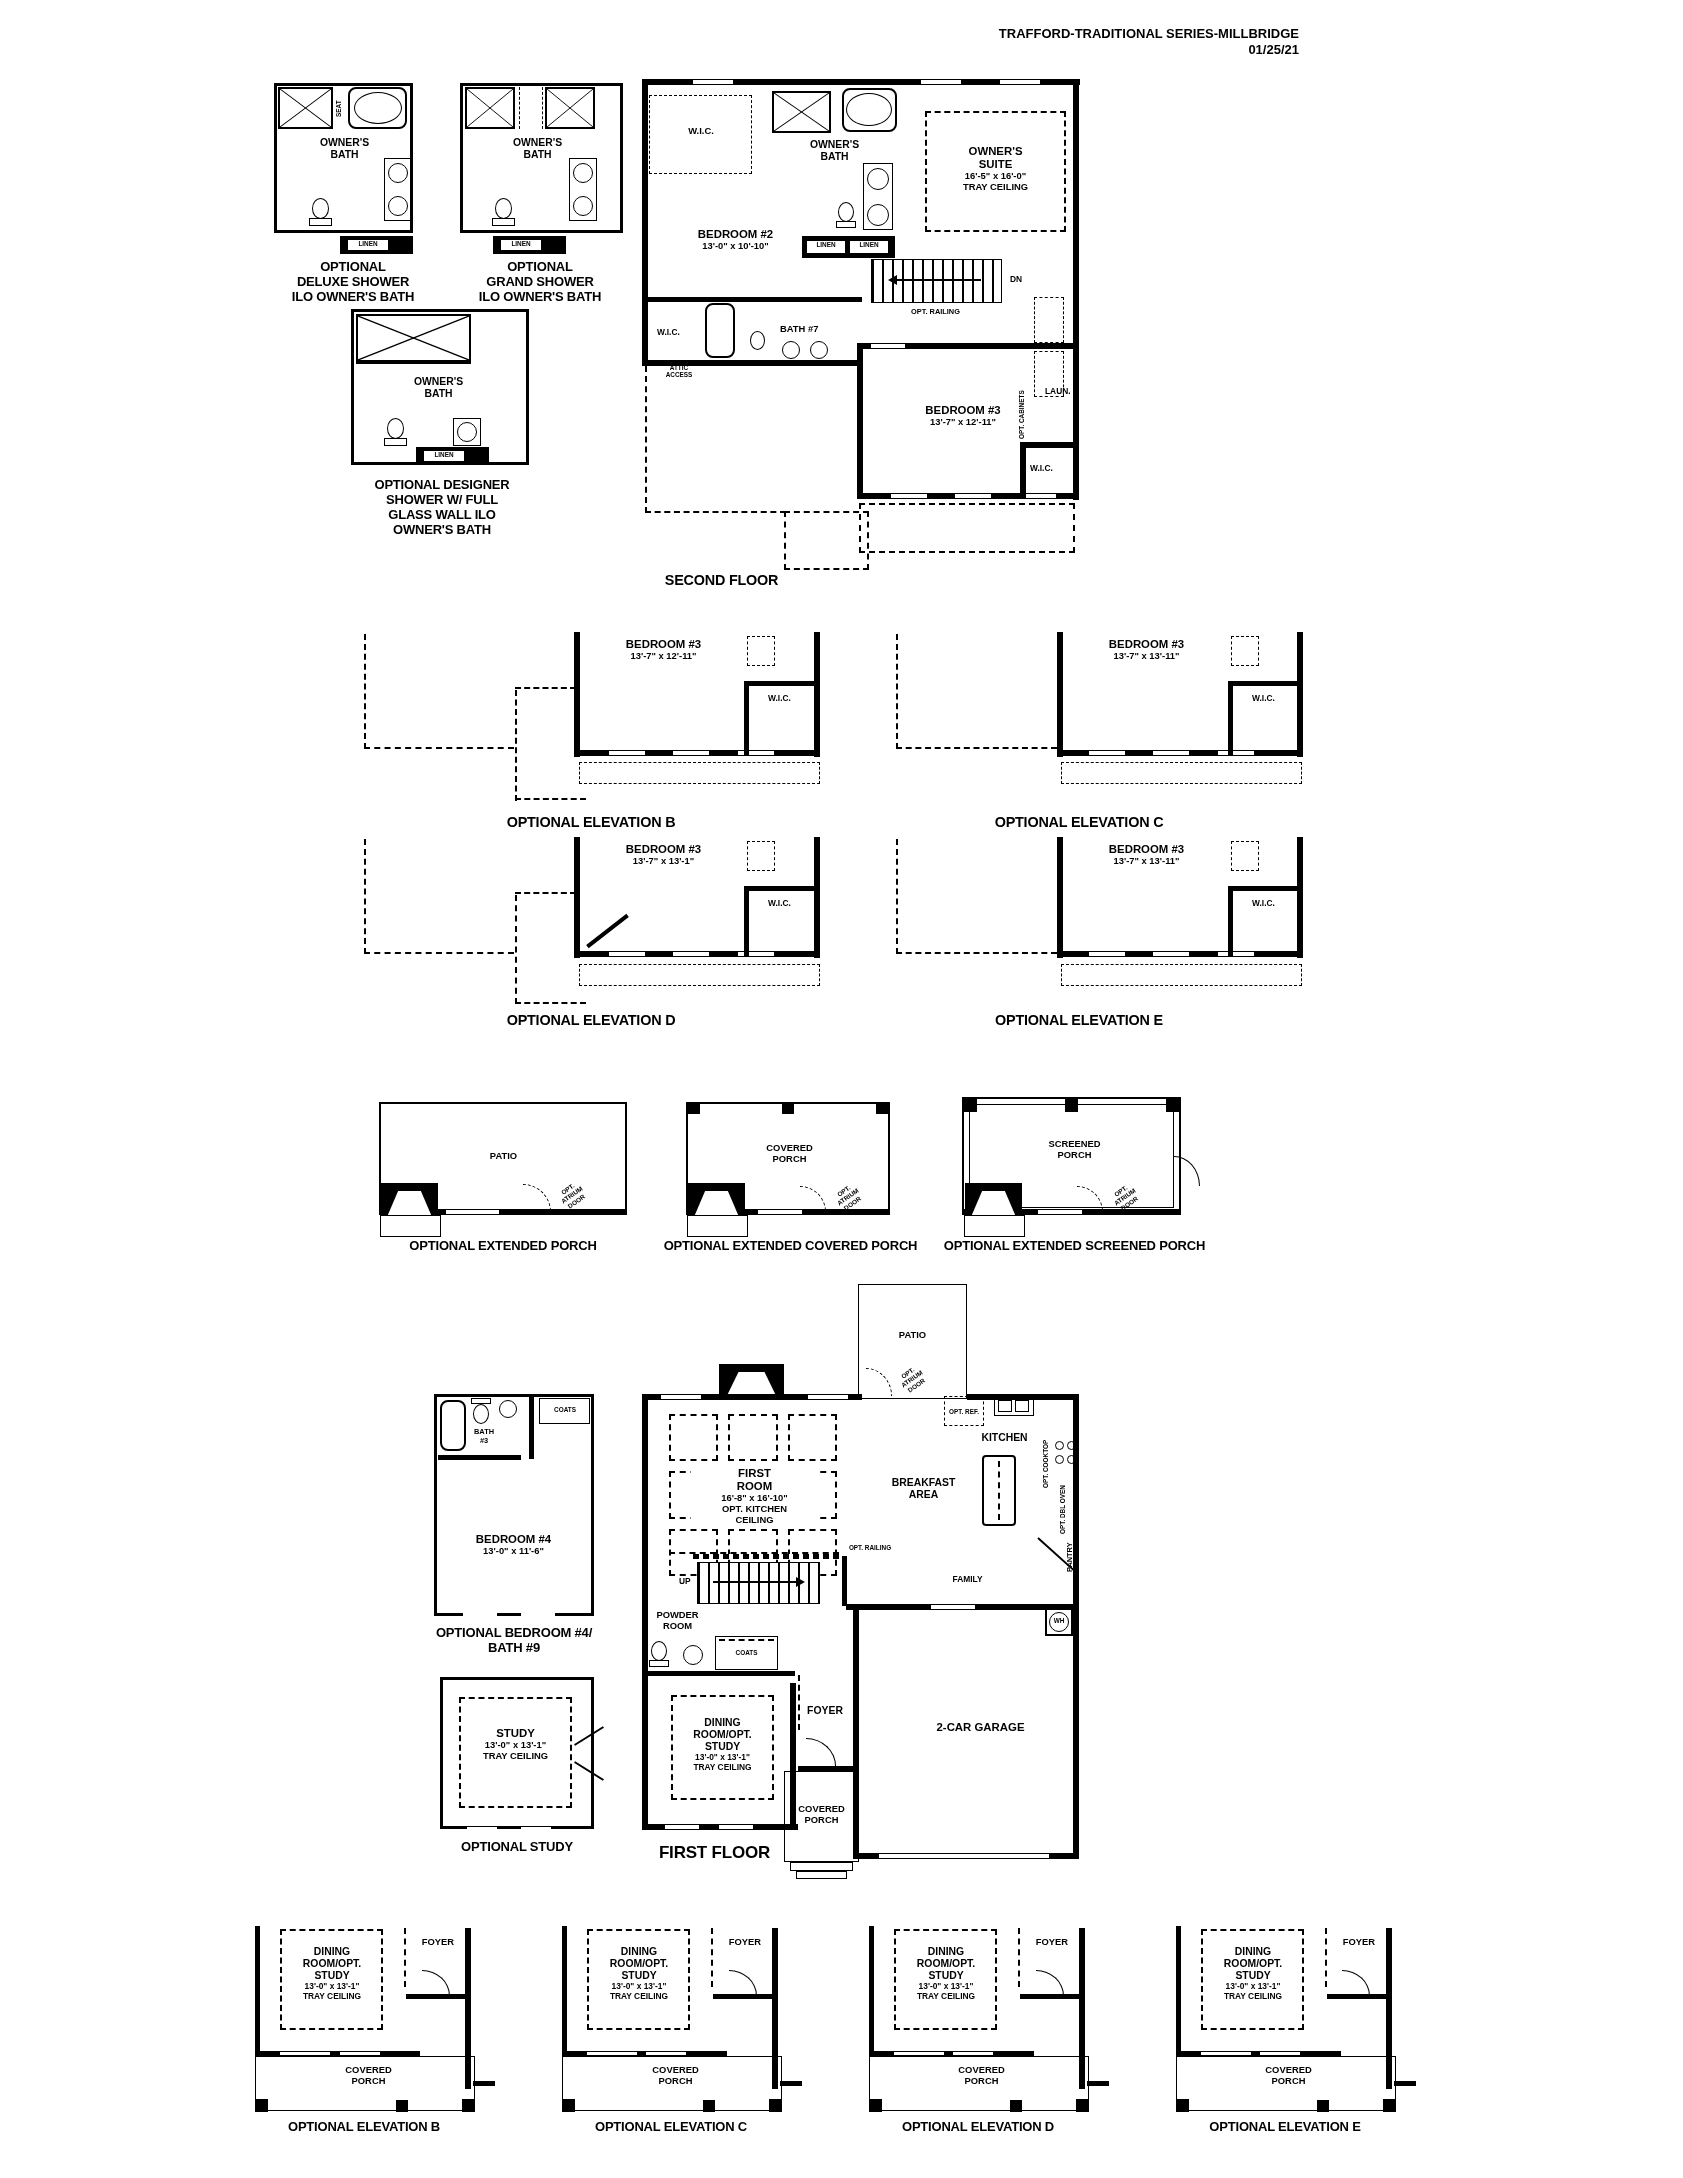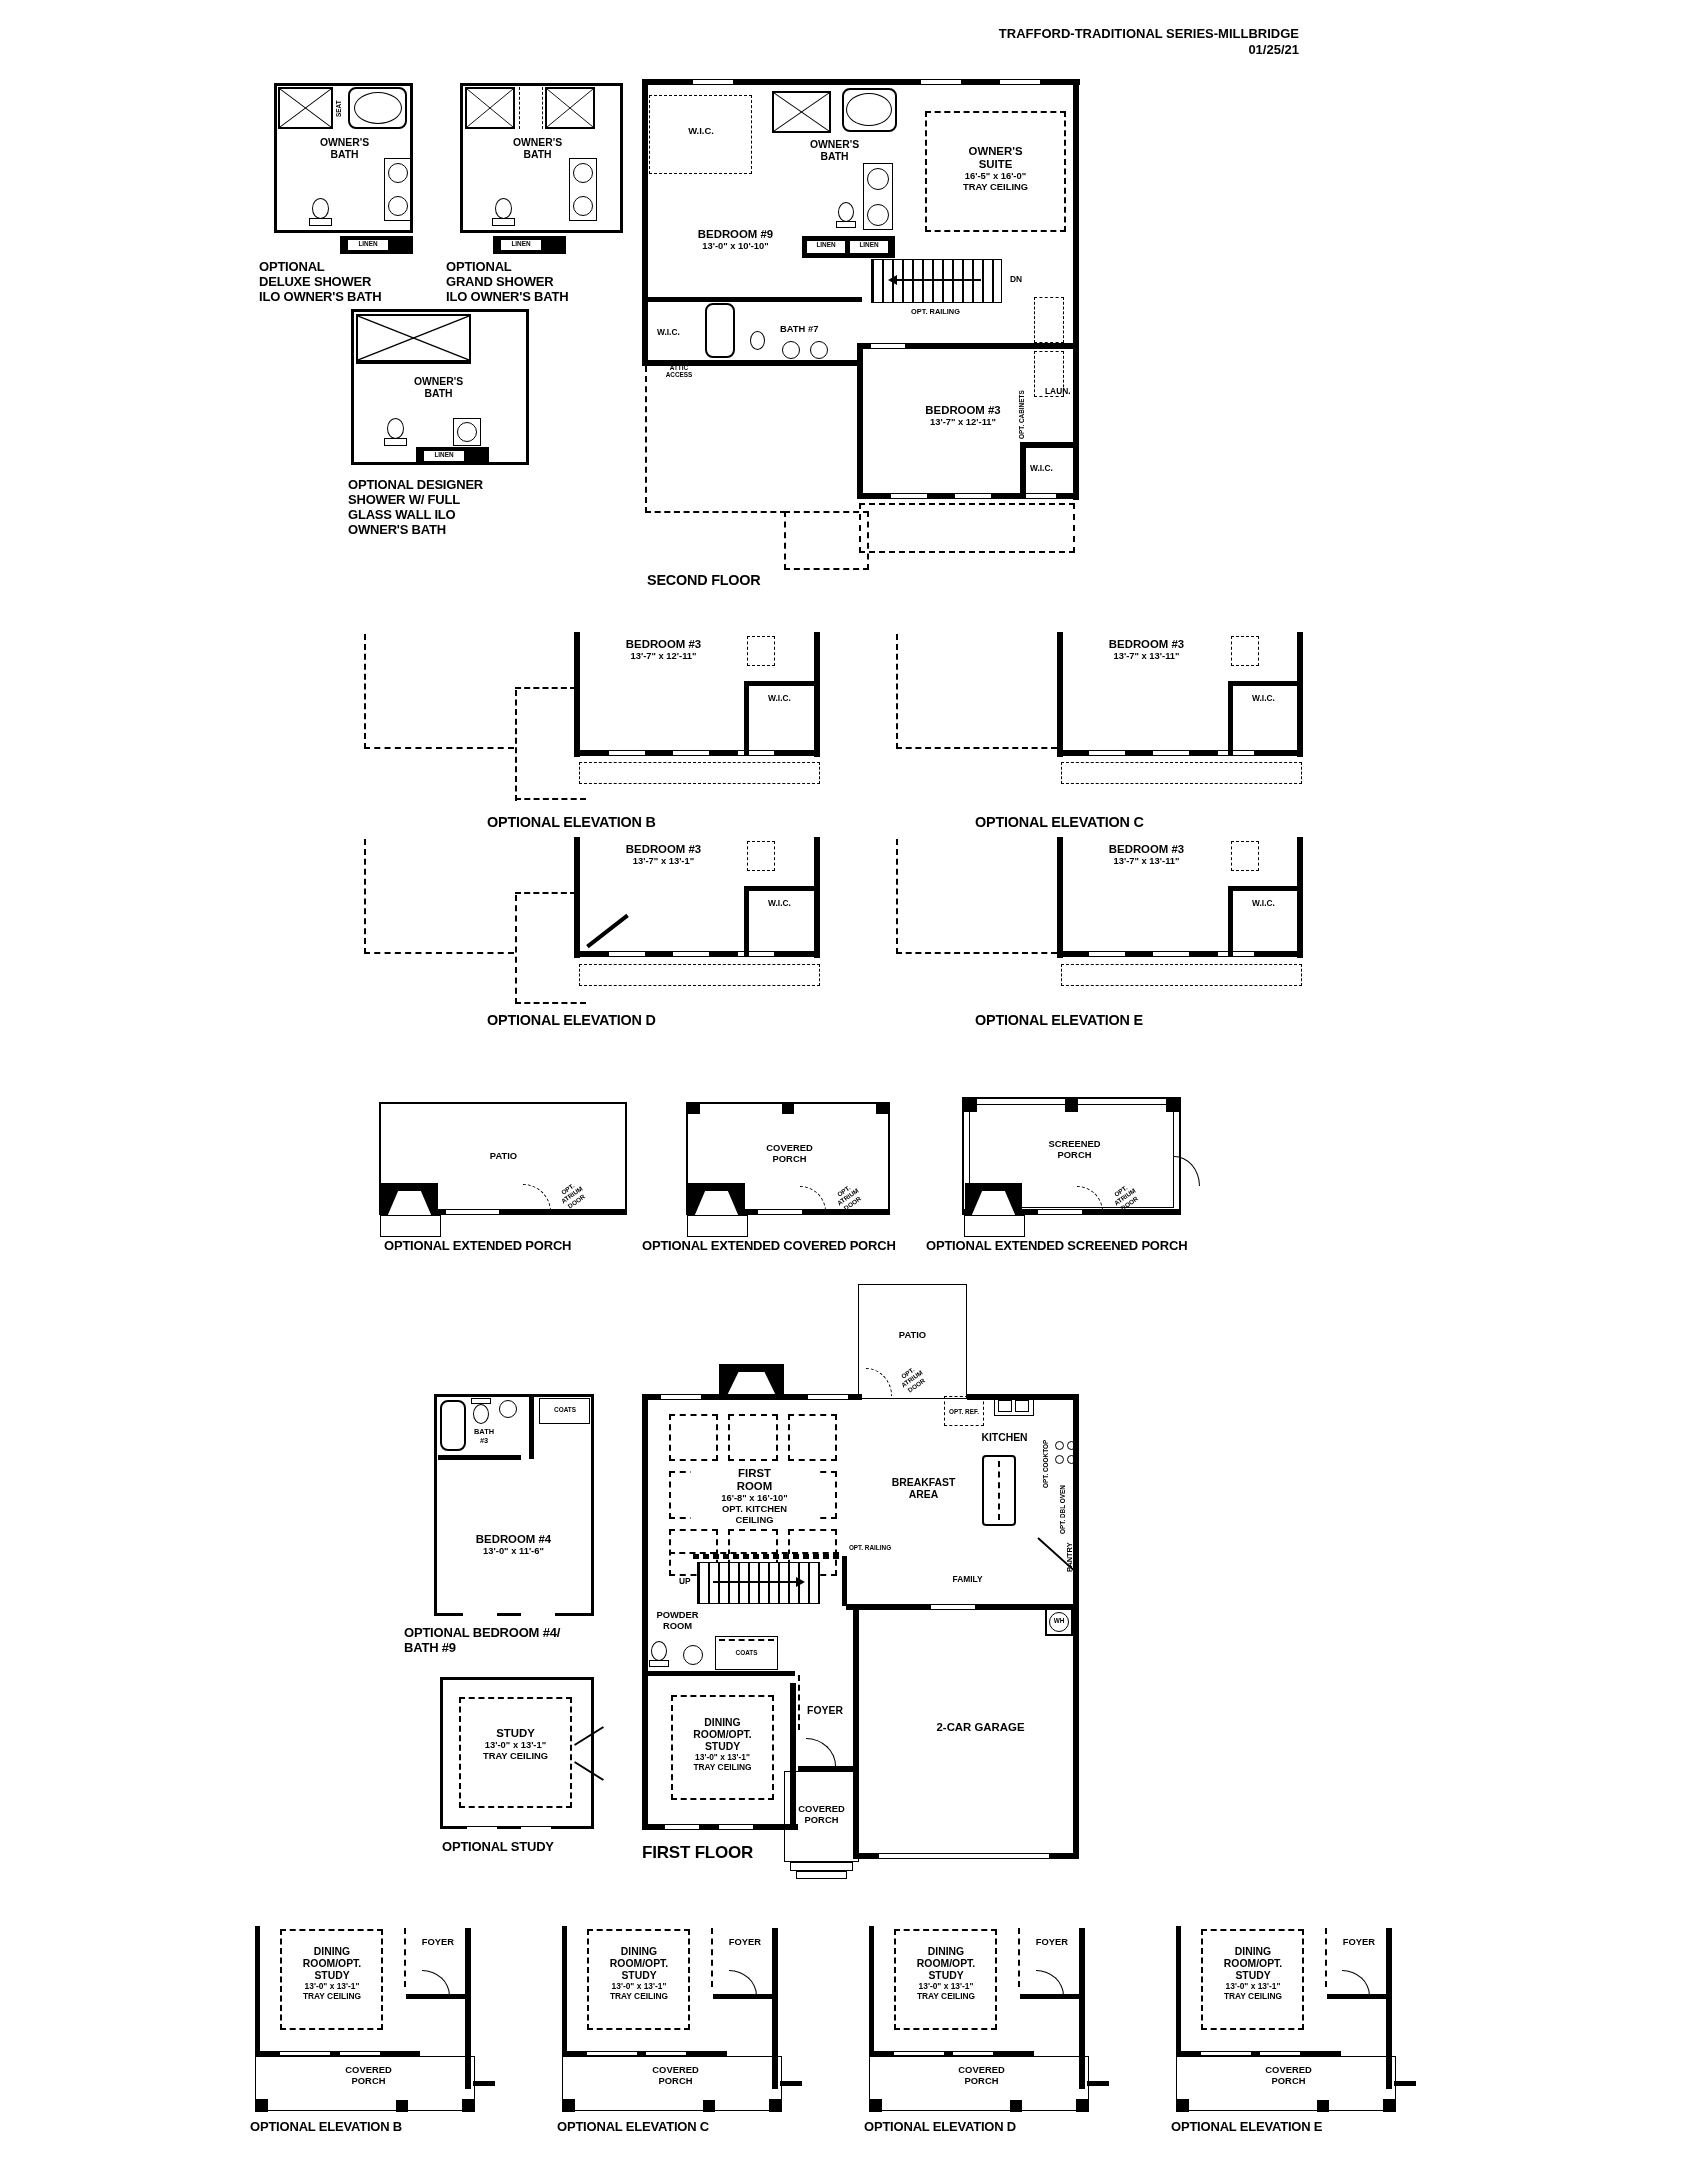--- a/index.html
+++ b/index.html
@@ -21,21 +21,21 @@
 .sd{border-left:1.5px dashed #000;border-right:1.5px dashed #000}
 .f6{font-size:6.4px}.f7{font-size:7.4px}.f8{font-size:8.4px}.f9{font-size:9.4px}
 .f10{font-size:10.4px}.f11{font-size:11.4px}.f13{font-size:13px}.f14{font-size:14.4px}.f16{font-size:17px}
 .lh{line-height:1.15}
 .vt{writing-mode:vertical-rl;transform:rotate(180deg);text-align:center}
 .rd{border-radius:50%}
 .tub{border:2px solid #000;border-radius:8px}
 .st{background:repeating-linear-gradient(90deg,#000 0,#000 2px,#fff 2px,#fff 10px);border:1.5px solid #000}
 .rl{background:repeating-linear-gradient(90deg,#000 0,#000 6px,#fff 6px,#fff 10px)}
 .cof{display:grid;grid-template-columns:1fr 1fr 1fr;grid-template-rows:1fr 1fr 1fr;gap:10px}
-.cap{font-weight:bold;letter-spacing:-0.2px}
+.cap{font-weight:bold;text-align:center;letter-spacing:-0.2px}
 .fp{clip-path:polygon(12% 100%,30% 25%,70% 25%,88% 100%);background:#fff}
 .arc{border-right:1.5px solid #000;border-top:1.5px solid #000;border-radius:0 100% 0 0}
 .arcd{border-right:1.5px dashed #000;border-top:1.5px dashed #000;border-radius:0 100% 0 0}
 .wb{background:#fff}
 .tri-l{width:0;height:0;border-top:5px solid transparent;border-bottom:5px solid transparent;border-right:9px solid #000}
 .tri-r{width:0;height:0;border-top:5px solid transparent;border-bottom:5px solid transparent;border-left:9px solid #000}
 svg line{stroke:#000;stroke-width:2}
 </style>
 </head>
 <body>
@@ -157,21 +157,21 @@
 
   <div class="a d2" style="left:925px;top:111px;width:141px;height:121px"></div>
   <div class="a c b lh" style="left:939px;top:145px;width:113px">
     <div class="f11">OWNER'S</div>
     <div class="f11">SUITE</div>
     <div class="f9">16'-5" x 16'-0"</div>
     <div class="f9">TRAY CEILING</div>
   </div>
 
   <div class="a c b lh" style="left:671px;top:228px;width:129px">
-    <div class="f11">BEDROOM #9</div>
+    <div class="f11">BEDROOM #2</div>
     <div class="f9">13'-0" x 10'-10"</div>
   </div>
 
   <div class="a k" style="left:802px;top:236px;width:93px;height:22px"></div>
   <div class="a w1 wb c f6 b" style="left:806px;top:240px;width:40px;height:14px">LINEN</div>
   <div class="a w1 wb c f6 b" style="left:849px;top:240px;width:40px;height:14px">LINEN</div>
 
   <div class="a st" style="left:871px;top:259px;width:131px;height:44px"></div>
   <div class="a k" style="left:896px;top:279px;width:85px;height:2px"></div>
   <div class="a tri-l" style="left:888px;top:275px"></div>

